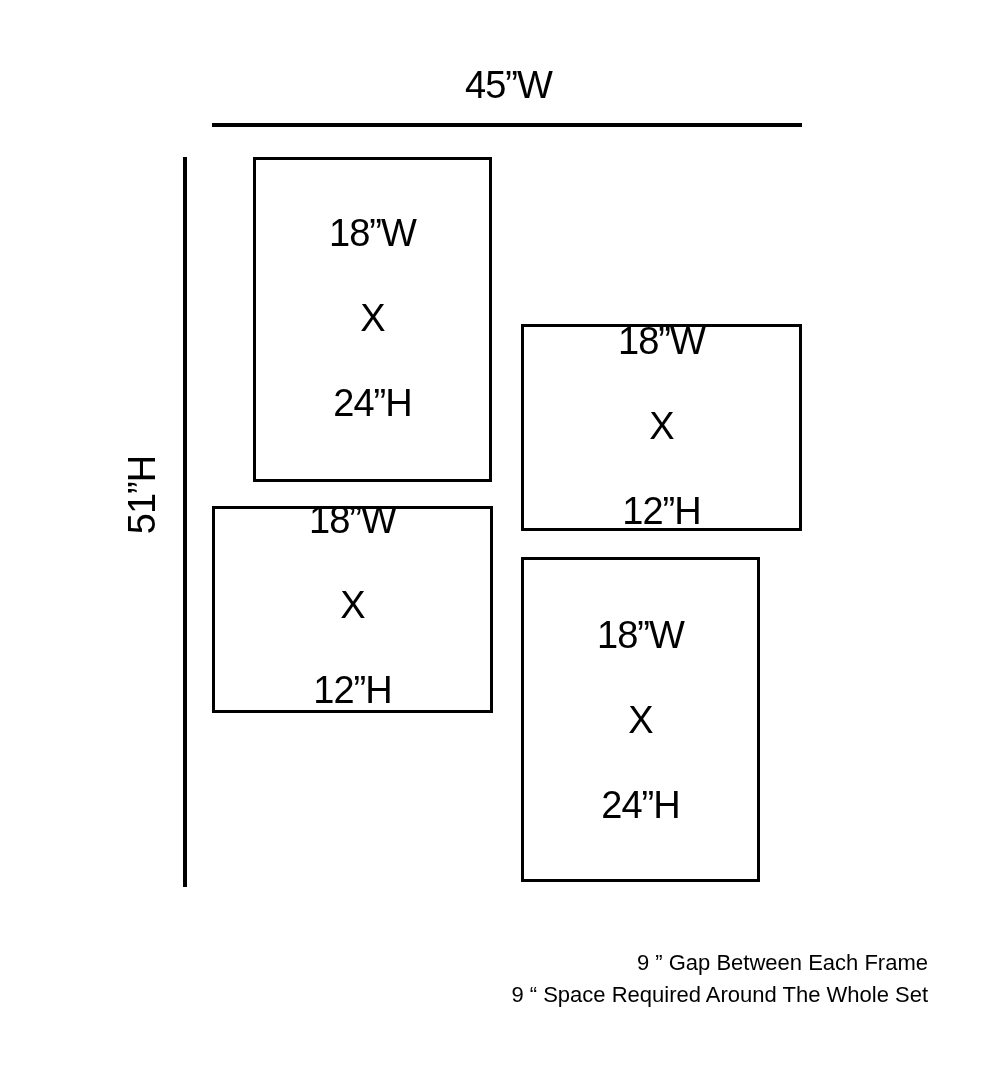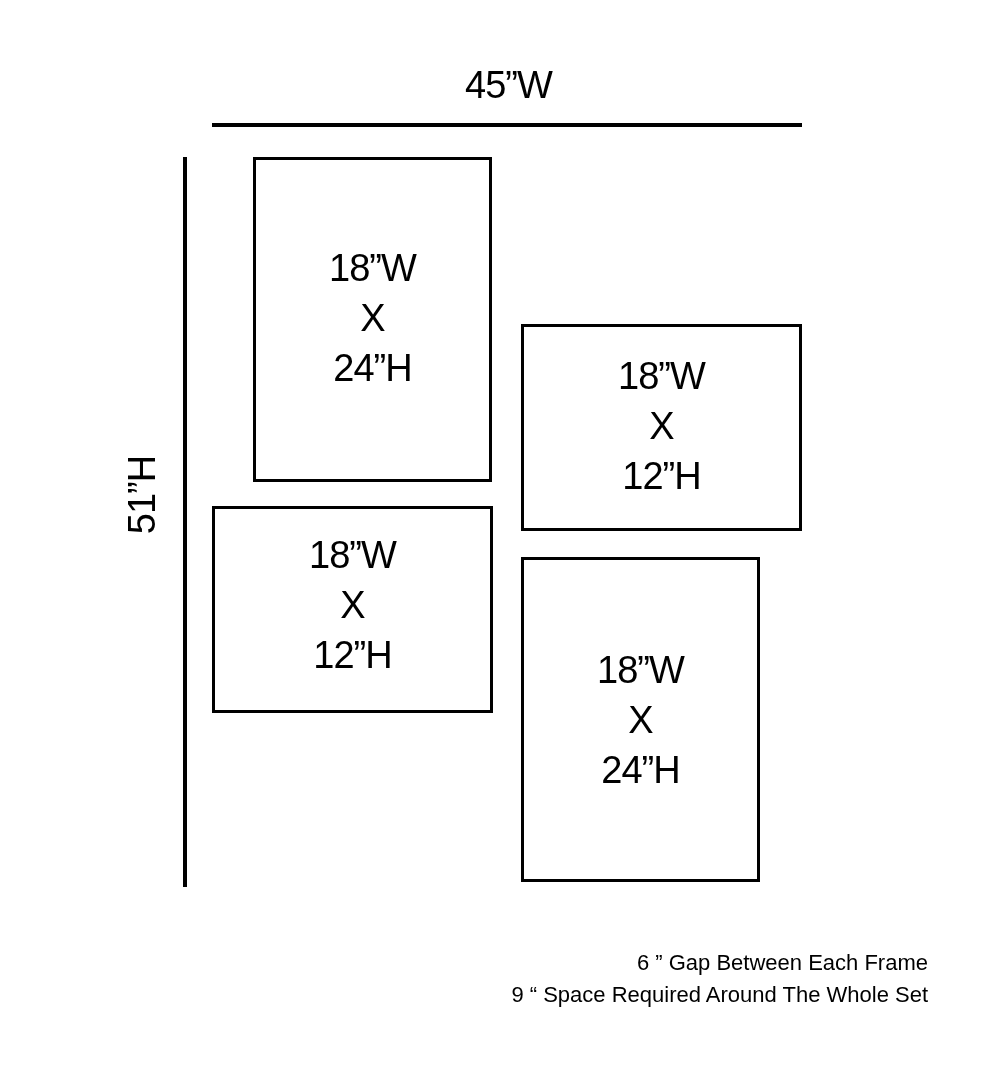--- a/index.html
+++ b/index.html
@@ -4,21 +4,21 @@
   <style>
     html, body { margin: 0; padding: 0; background: #ffffff; }
     body { width: 1000px; height: 1081px; position: relative; overflow: hidden;
            font-family: "Liberation Sans", sans-serif; color: #000; }
     .dim-label { position: absolute; font-size: 38px; line-height: 1; letter-spacing: -1px; white-space: nowrap; }
     .width-label { left: 437px; top: 66px; margin-left: 28px; }
     .height-label { left: 142px; top: 495px; transform: translate(-50%, -50%) rotate(-90deg); transform-origin: center; }
     .hline { position: absolute; left: 212px; top: 123px; width: 590px; height: 4px; background: #000; }
     .vline { position: absolute; left: 183px; top: 157px; width: 4px; height: 730px; background: #000; }
     .frame { position: absolute; box-sizing: border-box; border: 3px solid #000; background: #fff;
-             display: flex; flex-direction: column; align-items: center; justify-content: center; }
+             display: flex; flex-direction: column; align-items: center; justify-content: center; gap: 35px; }
     .frame .line { font-size: 38px; line-height: 50px; letter-spacing: -1px; white-space: nowrap; }
     .f1 { left: 253px; top: 157px; width: 239px; height: 325px; padding-bottom: 4px; }
     .f2 { left: 521px; top: 324px; width: 281px; height: 207px; padding-bottom: 4px; }
     .f3 { left: 212px; top: 506px; width: 281px; height: 207px; padding-bottom: 10px; }
     .f4 { left: 521px; top: 557px; width: 239px; height: 325px; padding-top: 0; }
     .notes { position: absolute; right: 72px; top: 947px; text-align: right; font-size: 22px; line-height: 32px; }
     .notes div { white-space: nowrap; }
   </style>
 </head>
 <body>
@@ -47,15 +47,15 @@
   <div class="line">12”H</div>
 </div>
 
 <div class="frame f4">
   <div class="line">18”W</div>
   <div class="line">X</div>
   <div class="line">24”H</div>
 </div>
 
 <div class="notes">
-  <div>6 ” Gap Between Each Frame</div>
+  <div>9 ” Gap Between Each Frame</div>
   <div>9 “ Space Required Around The Whole Set</div>
 </div>
 
 </body></html>

